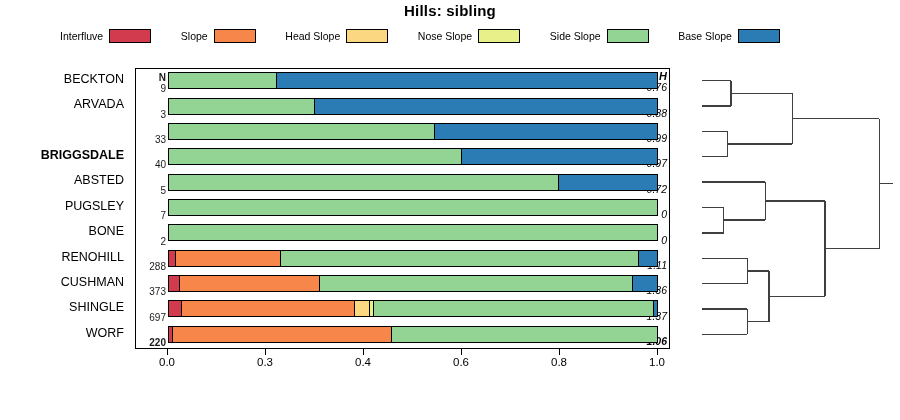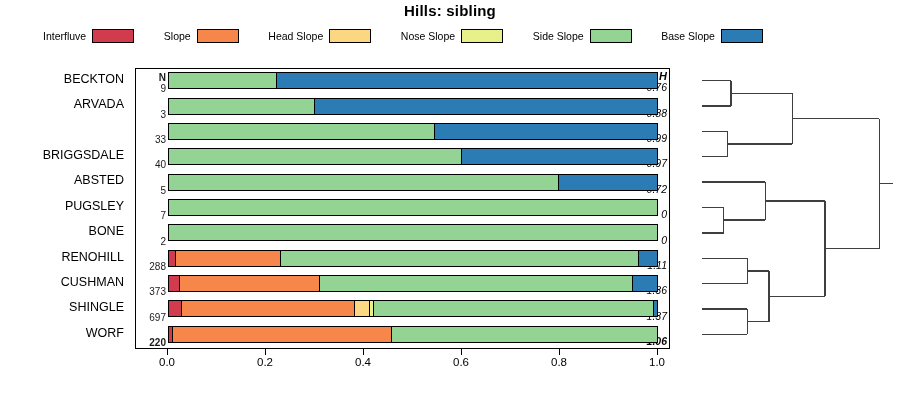--- a/index.html
+++ b/index.html
@@ -19,21 +19,21 @@
     top: 2px; left: 0; width: 900px;
     text-align: center;
     font-size: 15px;
     font-weight: bold;
     letter-spacing: 0.2px;
   }
 
   
   .legend {
     position: absolute;
-    top: 26px; left: 43px;
+    top: 26px; left: 60px;
     width: 720px;
     height: 20px;
     display: flex;
     flex-direction: row;
     align-items: center;
     justify-content: space-between;
   }
   .legend-item {
     display: flex;
     flex-direction: row;
@@ -148,21 +148,21 @@
   }
   .ylabel {
     position: absolute;
     right: 6px;
     width: 124px;
     text-align: right;
     font-size: 12.5px;
     height: 24.8px;
     line-height: 19px;
   }
-  .ylabel.bold { font-weight: normal; }
+  .ylabel.bold { font-weight: bold; }
 
   
   .dendro {
     position: absolute;
     left: 690px; top: 68px;
     width: 210px; height: 281px;
   }
   .dseg {
     position: absolute;
     background: #3f3f3f;
@@ -314,21 +314,21 @@
             <div class="seg" style="background: rgb(147, 211, 147); flex: 0 0 54.3%;"></div>
           </div>
         </div>
       </div>
   </div>
 
   <div class="axis">
       <div class="tick" style="left: 32px;"></div>
       <div class="tick-label" style="left: 32px;">0.0</div>
       <div class="tick" style="left: 130px;"></div>
-      <div class="tick-label" style="left: 130px;">0.2</div>
+      <div class="tick-label" style="left: 130px;">0.3</div>
       <div class="tick" style="left: 228px;"></div>
       <div class="tick-label" style="left: 228px;">0.4</div>
       <div class="tick" style="left: 326px;"></div>
       <div class="tick-label" style="left: 326px;">0.6</div>
       <div class="tick" style="left: 424px;"></div>
       <div class="tick-label" style="left: 424px;">0.8</div>
       <div class="tick" style="left: 522px;"></div>
       <div class="tick-label" style="left: 522px;">1.0</div>
     </div>
 

